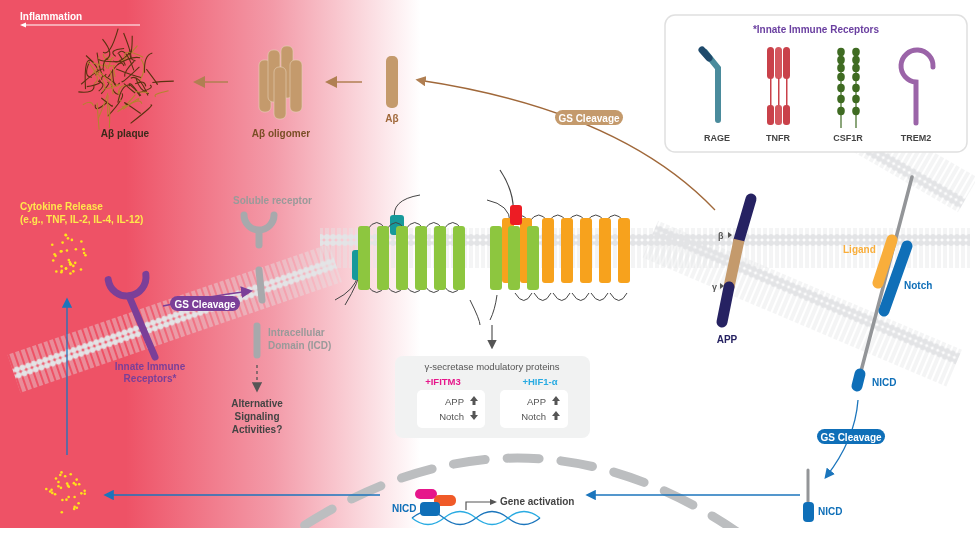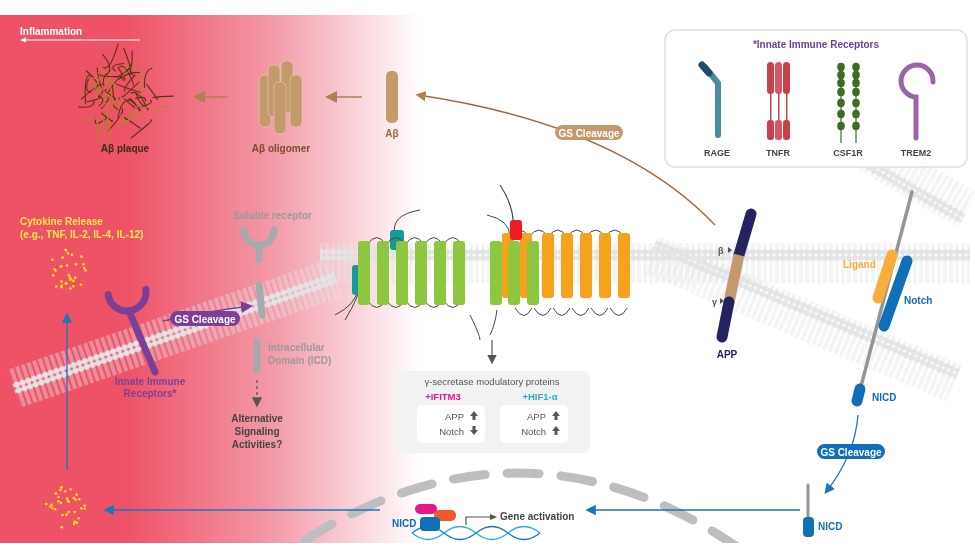--- a/index.html
+++ b/index.html
@@ -1,16 +1,16 @@
 <!DOCTYPE html>
 <html><head>
 <meta charset="utf-8">
 <style>
   html,body{margin:0;padding:0;background:#fff;}
-  #stage{position:relative;width:975px;height:528px;overflow:hidden;font-family:"Liberation Sans",sans-serif;margin-top:15px;}
+  #stage{position:relative;width:975px;height:528px;overflow:hidden;font-family:"Liberation Sans",sans-serif;}
   svg{position:absolute;left:0;top:0;}
   .lbl{font-family:"Liberation Sans",sans-serif;font-weight:bold;}
 </style>
 </head>
 <body>
 
 <div id="stage">
 <svg id="svg" width="975" height="556" viewBox="0 0 975 556" xmlns="http://www.w3.org/2000/svg">
   <defs>
     <linearGradient id="inflam" x1="0" y1="0" x2="1" y2="0">

